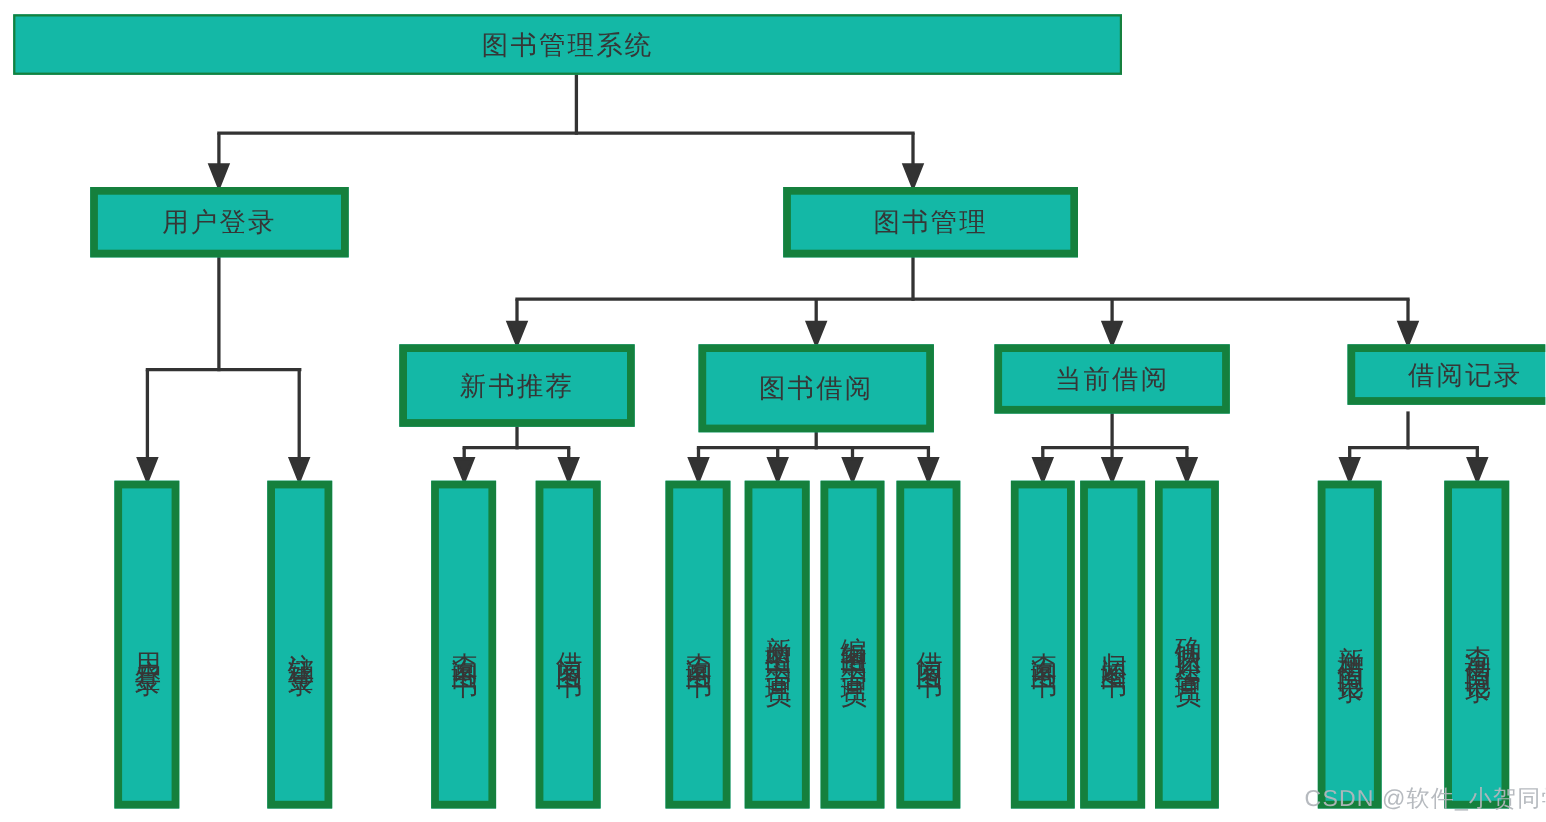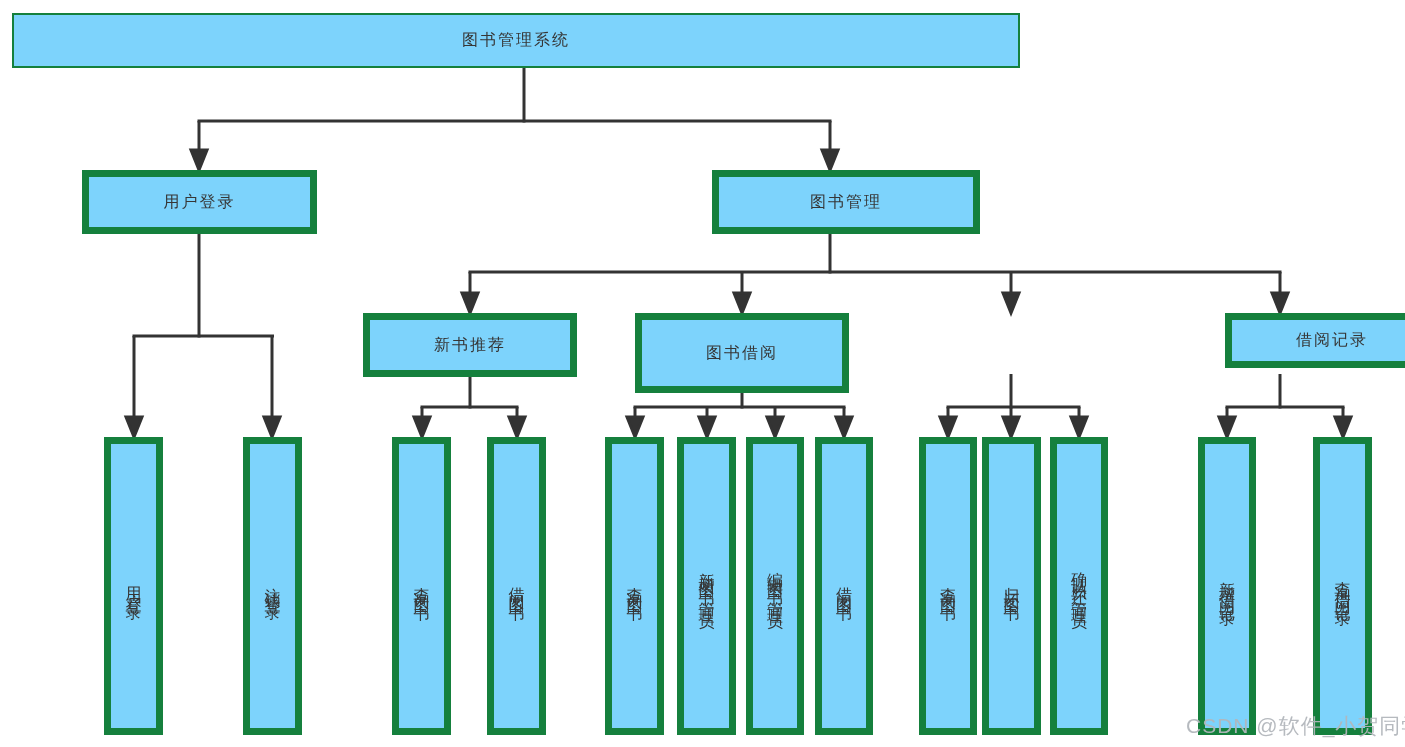--- a/index.html
+++ b/index.html
@@ -8,26 +8,26 @@
     width:1405px;height:747px;
     background:#ffffff;
     font-family:"Liberation Sans","DejaVu Sans",sans-serif;
     overflow:hidden;
   }
   .wires{position:absolute;left:0;top:0;z-index:1;}
   .node{
     position:absolute;
     box-sizing:border-box;
     border:7px solid #15803d;
-    background:#7dd3fc;
+    background:#14b8a6;
     display:flex;
     align-items:center;
     justify-content:center;
     color:#363636;
-    font-size:16px;
+    font-size:24px;
     z-index:2;
     text-align:center;
   }
   .node.root{border-width:2px;}
   .node.h{letter-spacing:2px;white-space:nowrap;}
   .node.v{
     writing-mode:vertical-rl;
     letter-spacing:6px;
     line-height:1;
     padding:4px 0;
@@ -108,22 +108,23 @@
       <line x1="1343" y1="407" x2="1343" y2="419"></line>
       <polygon points="1335,417 1351,417 1343,437"></polygon>
     </g>
   </svg>
 
   <div class="node h root" style="left:12px;top:13px;width:1008px;height:55px">图书管理系统</div>
 
   <div class="node h" style="left:82px;top:170px;width:235px;height:64px">用户登录</div>
   <div class="node h" style="left:712px;top:170px;width:268px;height:64px">图书管理</div>
 
-  <div class="node h" style="left:363px;top:313px;width:214px;height:64px">新书推荐</div>
+  <div class="node h" style="left:363px;top:313px;width:214px;height:75px">新书推荐</div>
   <div class="node h" style="left:635px;top:313px;width:214px;height:80px">图书借阅</div>
+  <div class="node h" style="left:904px;top:313px;width:214px;height:63px">当前借阅</div>
   <div class="node h" style="left:1225px;top:313px;width:214px;height:55px">借阅记录</div>
 
   <div class="node v" style="left:104px;top:437px;width:59px;height:298px">用户登录</div>
   <div class="node v" style="left:243px;top:437px;width:59px;height:298px">注销登录</div>
 
   <div class="node v" style="left:392px;top:437px;width:59px;height:298px">查询图书</div>
   <div class="node v" style="left:487px;top:437px;width:59px;height:298px">借阅图书</div>
 
   <div class="node v" style="left:605px;top:437px;width:59px;height:298px">查询图书</div>
   <div class="node v" style="left:677px;top:437px;width:59px;height:298px">新增图书（管理员）</div>

